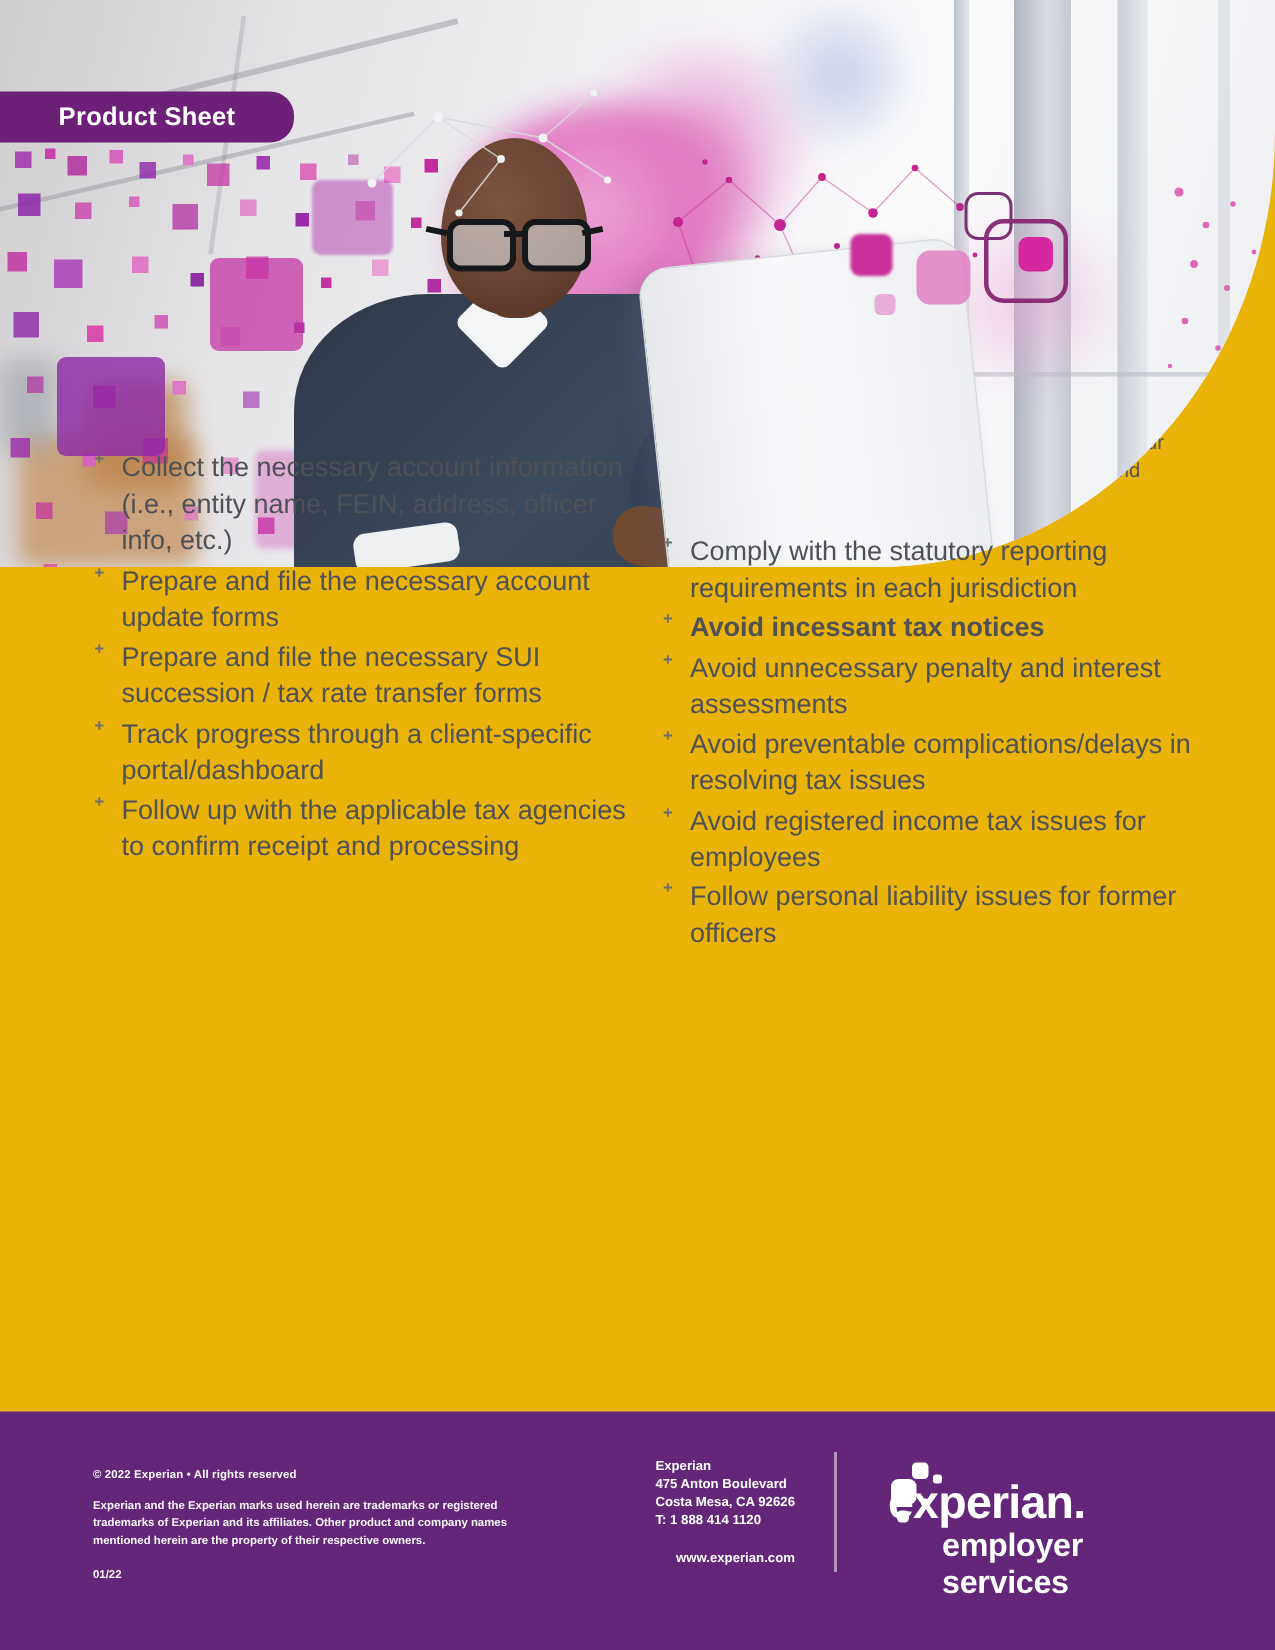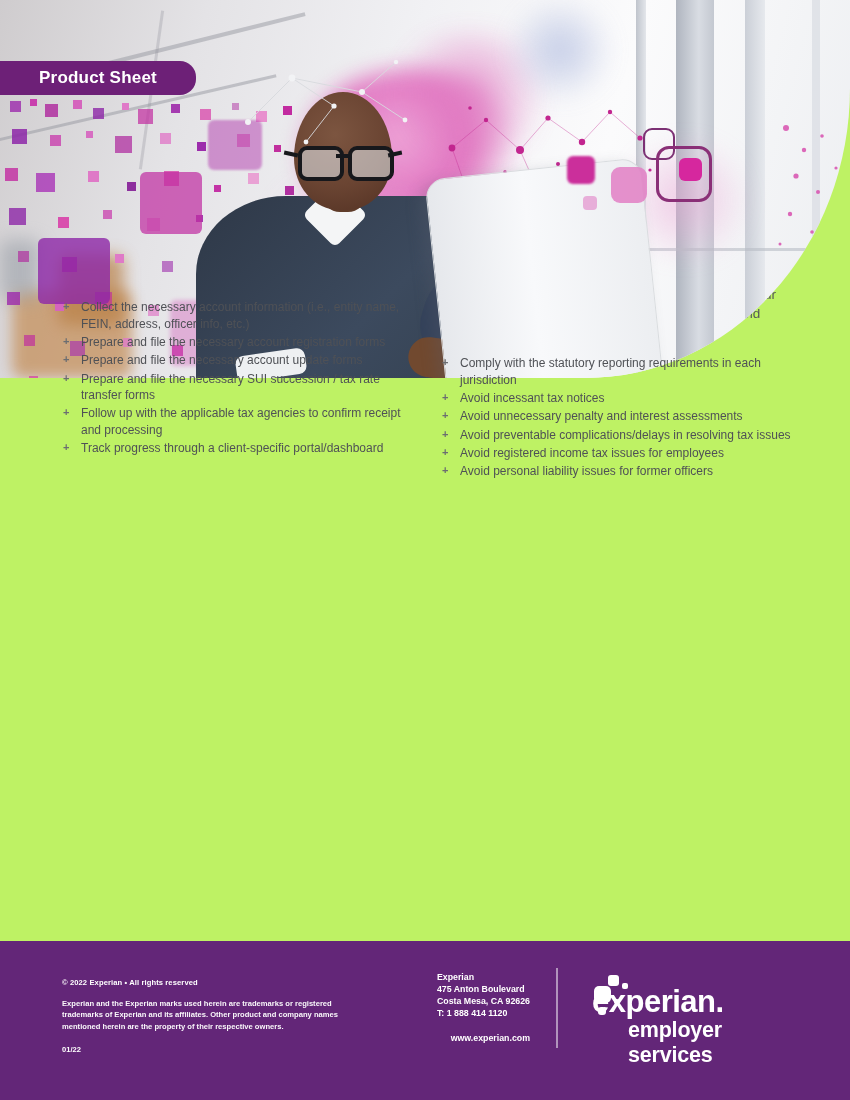--- a/index.html
+++ b/index.html
@@ -1,16 +1,16 @@
 <!DOCTYPE html>
 <html><head>
 <meta charset="utf-8">
 <style>
   html,body{margin:0;padding:0;background:#ffffff;}
-  .page{position:relative;width:850px;height:1100px;background:#bef264;overflow:hidden;
+  .page{position:relative;width:850px;height:1100px;background:#eab308;overflow:hidden;
         font-family:"Liberation Sans",sans-serif;}
 
   
   .hero{position:absolute;left:0;top:0;width:850px;height:378px;overflow:hidden;
         border-bottom-right-radius:265px 290px;
         background:linear-gradient(105deg,#cfccce 0%,#e4e3e6 22%,#f1f1f4 45%,#fbfbfc 68%,#eceef1 100%);}
   
   .win-bar{position:absolute;top:0;height:100%;}
   .wb1{left:636px;width:10px;background:linear-gradient(to right,#b9bec7,#e1e4e9);opacity:.9;}
   .wb2{left:676px;width:38px;background:linear-gradient(to right,#a9afba,#d6dae1 60%,#bfc4cd);opacity:.92;}
@@ -103,21 +103,21 @@
 
   
   .title{margin:16px 60px 0 60px;font-size:36px;line-height:40px;font-weight:500;letter-spacing:-.3px;}
   .rule{margin:15px 60px 0 60px;height:2px;}
   .lead{margin:20px 60px 0 60px;width:712px;font-size:13.5px;line-height:1.38;}
   .cols{display:flex;margin:38px 50px 0 60px;gap:18px;}
   .col{flex:1;}
   .col h2{margin:0;font-size:15.5px;font-weight:700;letter-spacing:.1px;}
   .col .colintro{margin:7px 0 13px 0;font-size:13.5px;line-height:1.38;}
   .col ul{margin:0;padding:0;list-style:none;}
-  .col li{position:relative;padding-left:21px;font-size:12px;line-height:1.36;margin-bottom:2px;}
+  .col li{position:relative;padding-left:21px;font-size:18px;line-height:1.36;margin-bottom:2px;}
   .col li::before{content:"+";position:absolute;left:3px;top:0px;font-size:11px;font-weight:700;color:#6b6d71;}
 
   
   .footer{position:absolute;left:0;top:941px;width:850px;height:159px;color:#ffffff;}
   .legal{position:absolute;left:62px;top:37px;width:276px;}
   .copyright{font-size:7.6px;font-weight:700;letter-spacing:.1px;}
   .tm{margin-top:11px;font-size:7.6px;font-weight:700;line-height:1.5;opacity:.96;}
   .datecode{margin-top:13px;font-size:7.6px;font-weight:700;}
   .addr{position:absolute;right:320px;top:30px;font-size:8.8px;font-weight:700;line-height:12px;}
   .website{position:absolute;right:320px;top:92px;text-align:right;font-size:8.8px;font-weight:700;}
@@ -261,37 +261,36 @@
   <h1 class="title" style="color: rgb(124, 36, 131);">Payroll Tax Registration Services</h1>
   <div class="rule" style="background: rgb(124, 36, 131);"></div>
   <p class="lead" style="color: rgb(85, 87, 91);">Employers routinely trigger the need for federal, state, and local payroll tax account maintenance. For example, an employer may need to set up new state or local payroll tax accounts due to an acquisition, a merger, a new facility, or a remote work expansion. Similarly, an employer may need to update existing payroll tax accounts due to a reorganization, an address change, an entity conversion, or an officer change. Regardless of the underlying scenario, Experian Employer Services can help.</p>
 
   <div class="cols">
     <div class="col">
       <h2 style="color: rgb(99, 38, 120);">Specific Examples</h2>
       <p class="colintro" style="color: rgb(85, 87, 91);">Our Payroll Tax Registration Services may include the following:</p>
       <ul>
         <li style="color: rgb(79, 81, 86);">Collect the necessary account information (i.e., entity name, FEIN, address, officer info, etc.)</li>
-        <li style="color: rgb(79, 81, 86);">Prepare and file the necessary account registration forms</li>
         <li style="color: rgb(79, 81, 86);">Prepare and file the necessary account update forms</li>
         <li style="color: rgb(79, 81, 86);">Prepare and file the necessary SUI succession / tax rate transfer forms</li>
+        <li style="color: rgb(79, 81, 86);">Track progress through a client-specific portal/dashboard</li>
         <li style="color: rgb(79, 81, 86);">Follow up with the applicable tax agencies to confirm receipt and processing</li>
-        <li style="color: rgb(79, 81, 86);">Track progress through a client-specific portal/dashboard</li>
       </ul>
     </div>
     <div class="col">
       <h2 style="color: rgb(99, 38, 120);">Expected Benefits</h2>
       <p class="colintro" style="color: rgb(85, 87, 91);">Failure to submit necessary account forms on time (i.e., registration, closure, update, etc.) often create significant payroll tax issues at both the federal and state level. Our services ensure that such forms are filed properly and timely, and offer the following benefits:</p>
       <ul>
         <li style="color: rgb(79, 81, 86);">Comply with the statutory reporting requirements in each jurisdiction</li>
-        <li style="color: rgb(79, 81, 86);">Avoid incessant tax notices</li>
+        <li style="color: rgb(79, 81, 86); font-weight: bold;">Avoid incessant tax notices</li>
         <li style="color: rgb(79, 81, 86);">Avoid unnecessary penalty and interest assessments</li>
         <li style="color: rgb(79, 81, 86);">Avoid preventable complications/delays in resolving tax issues</li>
         <li style="color: rgb(79, 81, 86);">Avoid registered income tax issues for employees</li>
-        <li style="color: rgb(79, 81, 86);">Avoid personal liability issues for former officers</li>
+        <li style="color: rgb(79, 81, 86);">Follow personal liability issues for former officers</li>
       </ul>
     </div>
   </div>
 
   <div class="footer" style="background: rgb(99, 38, 120);">
     <div class="legal">
       <div class="copyright">© 2022 Experian • All rights reserved</div>
       <div class="tm">Experian and the Experian marks used herein are trademarks or registered trademarks of Experian and its affiliates. Other product and company names mentioned herein are the property of their respective owners.</div>
       <div class="datecode">01/22</div>
     </div>

